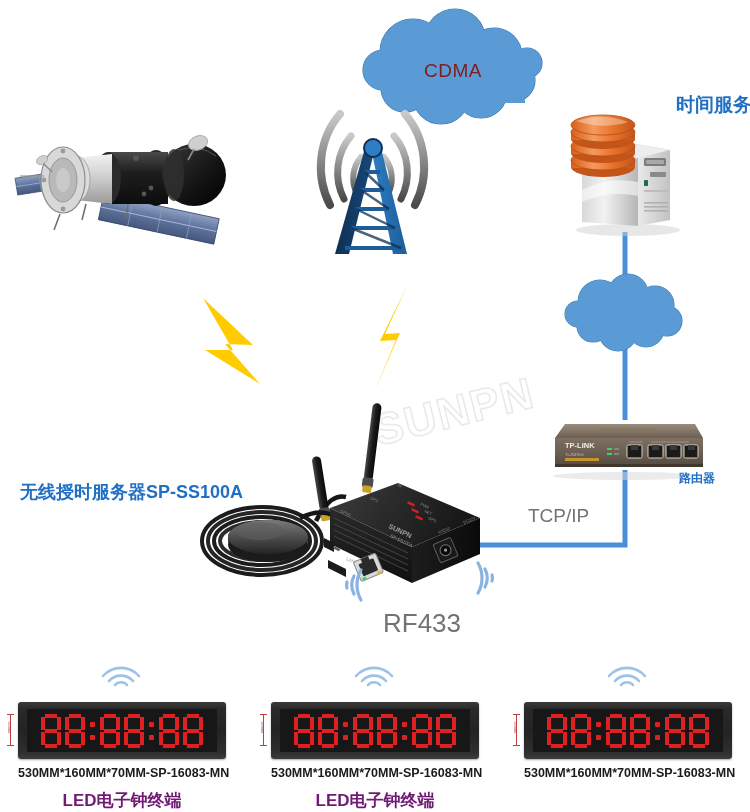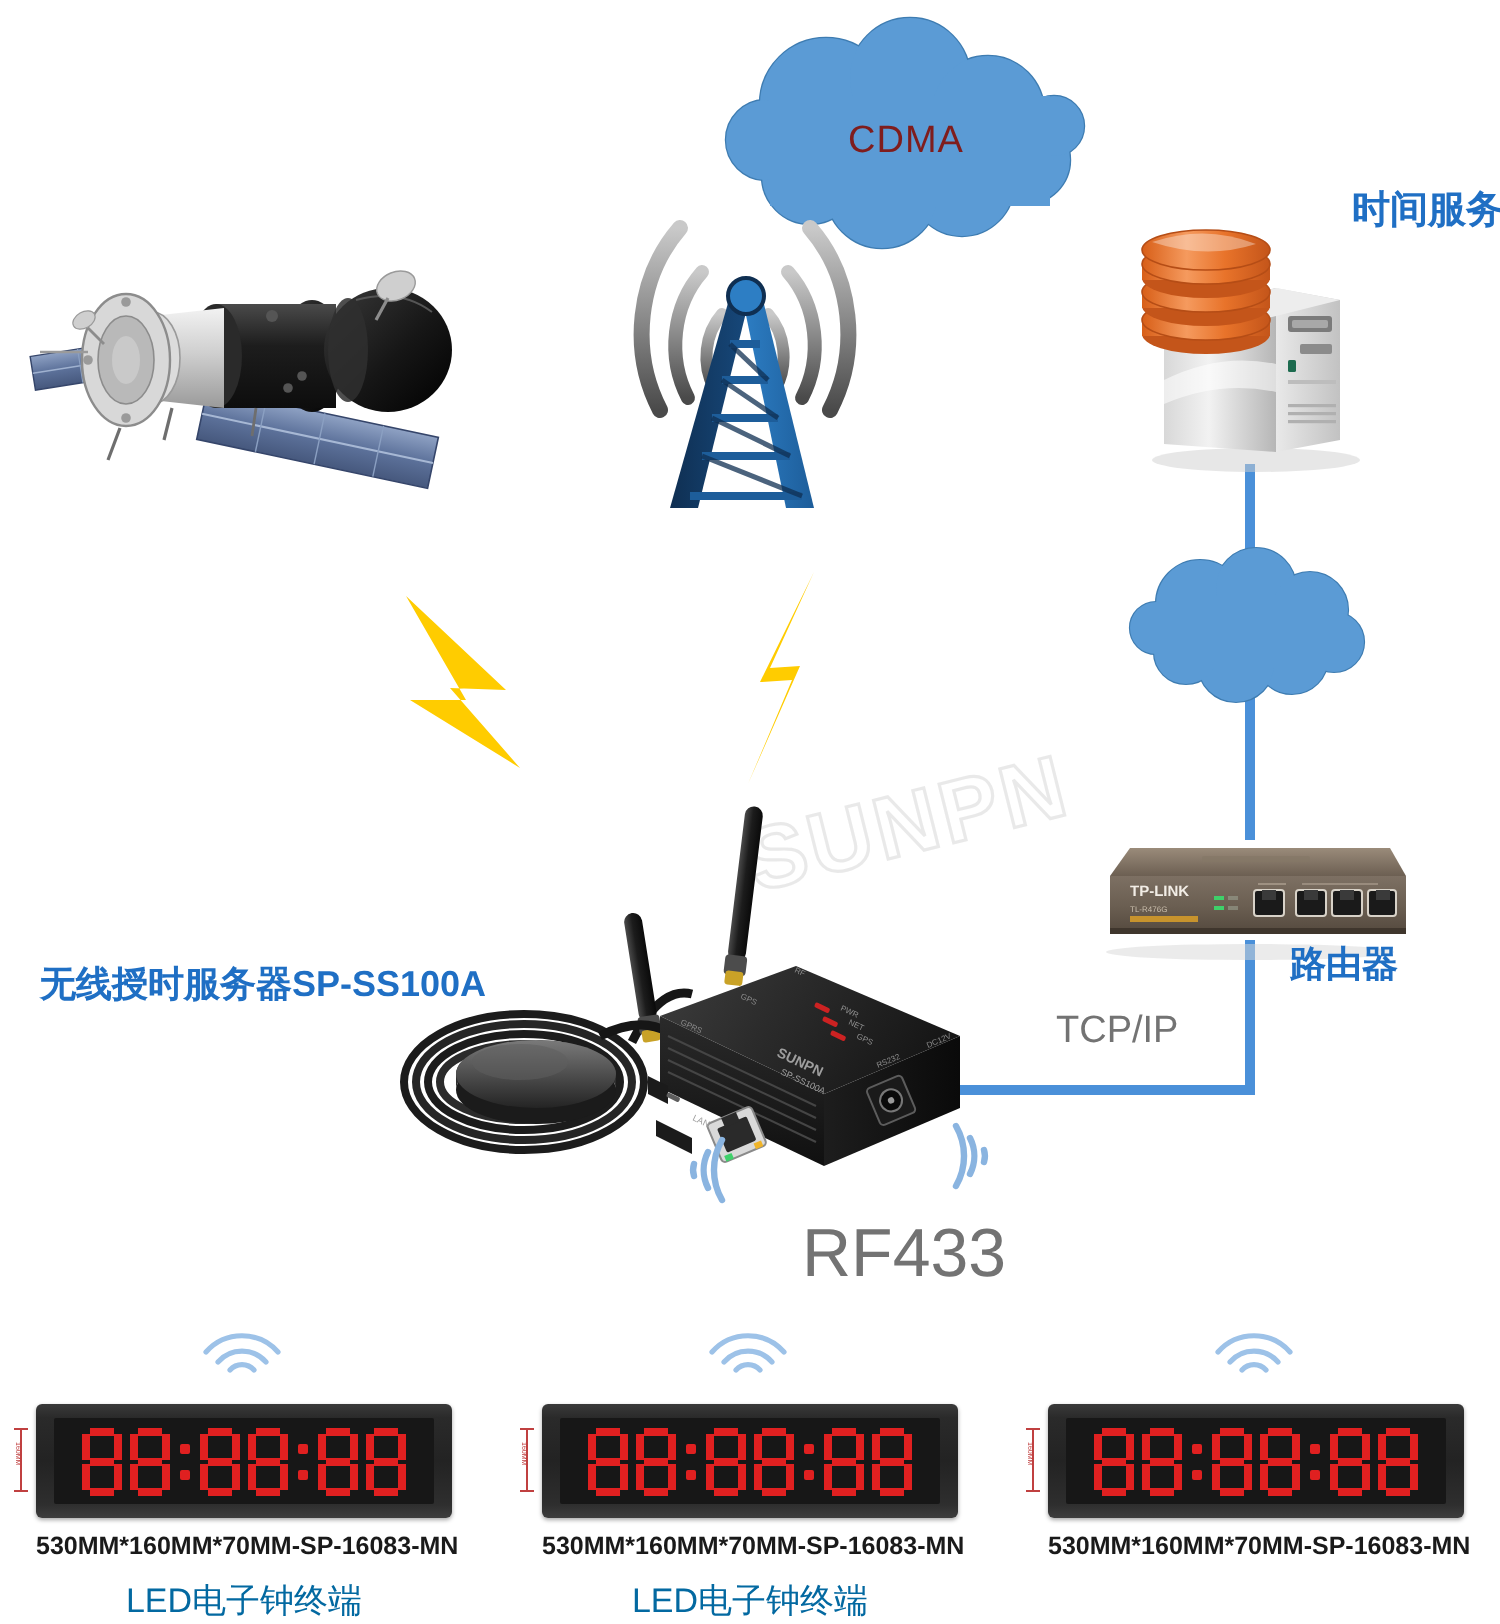--- a/index.html
+++ b/index.html
@@ -41,23 +41,23 @@
   }
   .spec-text {
     color: #1a1a1a;
     font-size: 12.5px;
     font-weight: bold;
     white-space: nowrap;
     text-align: center;
     font-family: "Liberation Sans", sans-serif;
   }
   .term-text {
-    color: #0369a1;
+    color: #701a75;
     font-size: 17px;
-    font-weight: normal;
+    font-weight: bold;
     white-space: nowrap;
     text-align: center;
   }
 
   
   .clock-unit { position: absolute; }
   .clock-body {
     position: relative;
     width: 208px; height: 57px;
     background: linear-gradient(180deg,#3a3a3a 0%,#2a2a2a 12%,#232323 50%,#2e2e2e 88%,#3d3d3d 100%);
@@ -418,21 +418,21 @@
       <rect x="84" y="27" width="15" height="13" rx="1.5" fill="#1a1a1a" stroke="#d8d2c8" stroke-width="1"></rect>
       <rect x="88" y="27" width="7" height="5" fill="#3a3a3a"></rect>
       <rect x="105" y="27" width="15" height="13" rx="1.5" fill="#1a1a1a" stroke="#d8d2c8" stroke-width="1"></rect>
       <rect x="109" y="27" width="7" height="5" fill="#3a3a3a"></rect>
       <rect x="123" y="27" width="15" height="13" rx="1.5" fill="#1a1a1a" stroke="#d8d2c8" stroke-width="1"></rect>
       <rect x="127" y="27" width="7" height="5" fill="#3a3a3a"></rect>
       <rect x="141" y="27" width="14" height="13" rx="1.5" fill="#1a1a1a" stroke="#d8d2c8" stroke-width="1"></rect>
       <rect x="145" y="27" width="7" height="5" fill="#3a3a3a"></rect>
     </g>
   </svg>
-  <div class="abs label-cn" style="left:645px; top:470px; font-size:18px;text-align:center;">路由器</div>
+  <div class="abs label-cn" style="left:679px; top:470px; font-size:12px;text-align:center;">路由器</div>
 
   <svg class="abs" style="left:185px; top:288px;" width="110" height="110" viewBox="0 0 110 110">
     <polygon points="18,10 68,57 40,56 75,96 20,62 48,62" fill="#FFCC00"></polygon>
   </svg>
   <svg class="abs" style="left:352px; top:282px;" width="80" height="115" viewBox="0 0 80 115">
     <polygon points="55,4 33,52 48,51 22,110 44,58 28,59" fill="#FFCC00"></polygon>
   </svg>
 
   <div class="watermark">
     <svg width="220" height="70" viewBox="0 0 220 70">
@@ -569,21 +569,21 @@
       <path d="M10 8  A30 30 0 0 1 10 38"></path>
       <path d="M17 14 A20 20 0 0 1 17 32"></path>
       <path d="M24 20 A10 10 0 0 1 24 26"></path>
     </g>
   </svg>
 
   <div class="abs label-cn" style="left:20px; top:450px; font-size:18px;margin-top:30px;">无线授时服务器SP-SS100A</div>
 
   <div class="abs label-en" style="left:528px; top:505px; font-size:19px;">TCP/IP</div>
 
-  <div class="abs label-en" style="left:401px; top:608px; font-size:34px;">RF433</div>
+  <div class="abs label-en" style="left:383px; top:608px; font-size:26px;">RF433</div>
 
   <div class="clock-unit" style="left:18px; top:702px;">
     <svg class="wifi-arcs" style="left:80px; top:-48px;" width="46" height="32" viewBox="0 0 46 32">
       <g fill="none" stroke="#9dc2e8" stroke-width="2.6" stroke-linecap="round">
         <path d="M5 22  A24 24 0 0 1 41 22"></path>
         <path d="M11 27 A16 16 0 0 1 35 27"></path>
         <path d="M17 31 A8 8 0 0 1 29 31"></path>
       </g>
     </svg>
     <div class="clock-body">

